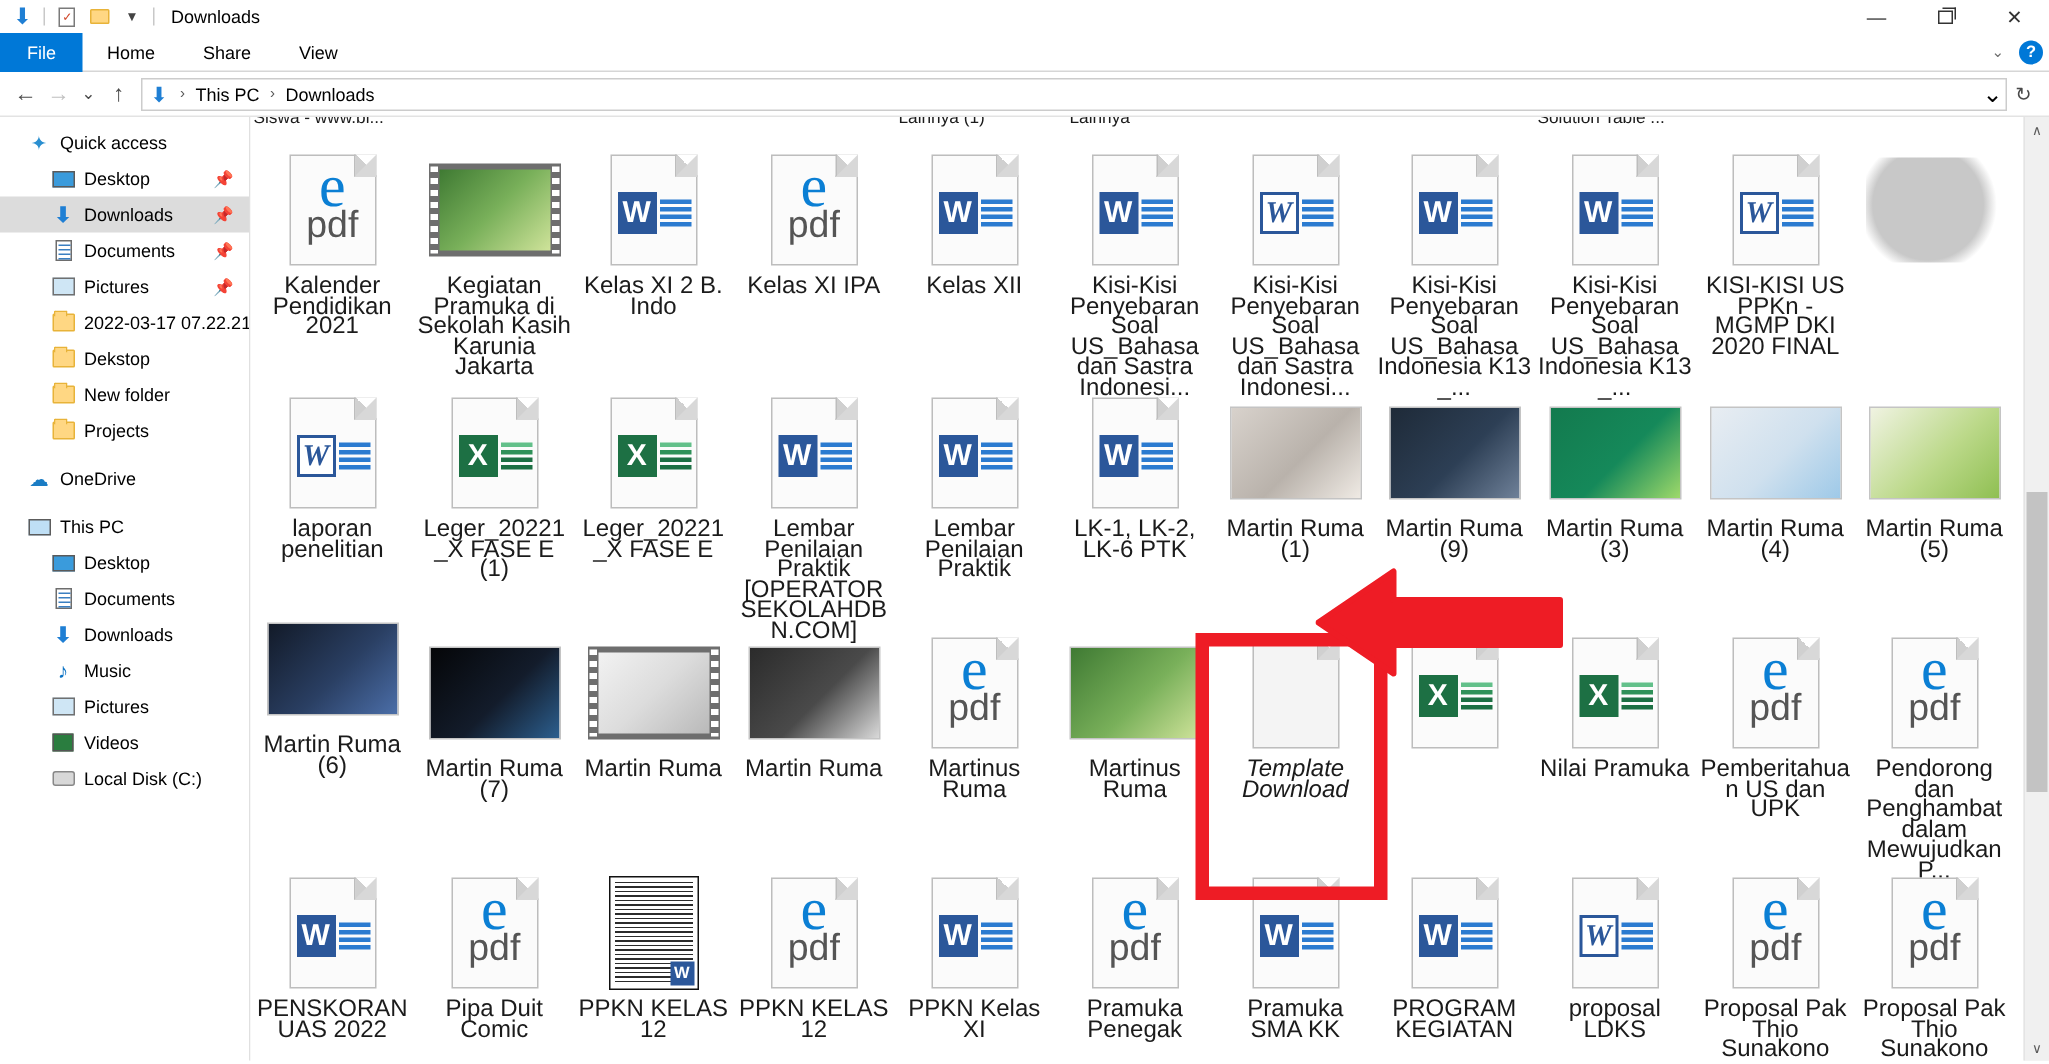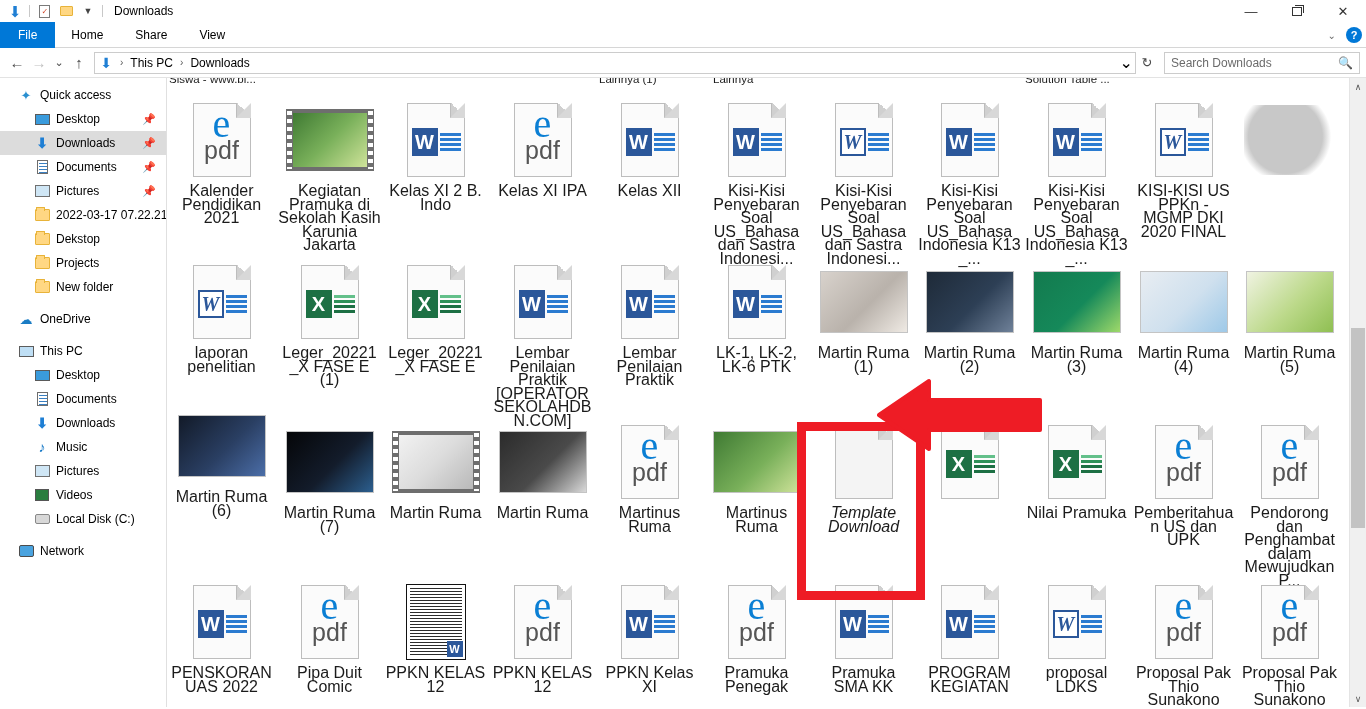--- a/index.html
+++ b/index.html
@@ -260,24 +260,20 @@
       <span style="color:#1f7fd4;font-size:14px;line-height:1;">⬇</span>
     </span>
     <span class="crumb-sep">›</span>
     <span class="crumb">This PC</span>
     <span class="crumb-sep">›</span>
     <span class="crumb">Downloads</span>
     <span class="crumb-right">⌄</span>
   </div>
   <div class="refreshbtn">↻</div>
 
-  <div class="searchbox">
-    <span class="ph">Search Downloads</span>
-    <span class="mag">🔍</span>
-  </div>
 </div>
 
 <div class="content">
 
   <div class="sidebar">
 
     <div class="nav-item lvl0">
       <span class="nav-ic">
           <span class="ic-star">✦</span>
         </span>
@@ -320,28 +316,28 @@
     <div class="nav-item lvl1">
       <span class="nav-ic">
           <span class="ic-folder"></span>
         </span>
       <span>Dekstop</span>
     </div>
     <div class="nav-item lvl1">
       <span class="nav-ic">
           <span class="ic-folder"></span>
         </span>
+      <span>New folder</span>
+    </div>
+    <div class="nav-item lvl1">
+      <span class="nav-ic">
+          <span class="ic-folder"></span>
+        </span>
       <span>Projects</span>
     </div>
-    <div class="nav-item lvl1">
-      <span class="nav-ic">
-          <span class="ic-folder"></span>
-        </span>
-      <span>New folder</span>
-    </div>
 
     <div class="grp-gap"></div>
 
     <div class="nav-item lvl0">
       <span class="nav-ic">
           <span class="ic-cloud">☁</span>
         </span>
       <span>OneDrive</span>
     </div>
 
@@ -391,26 +387,20 @@
     </div>
     <div class="nav-item lvl1">
       <span class="nav-ic">
           <span class="ic-disk"></span>
         </span>
       <span>Local Disk (C:)</span>
     </div>
 
     <div class="grp-gap"></div>
 
-    <div class="nav-item lvl0">
-      <span class="nav-ic">
-          <span class="ic-net"></span>
-        </span>
-      <span>Network</span>
-    </div>
   </div>
 
   <div class="filepane">
     <div class="rowlabels" id="cutlabels">
         <div class="cutlabel" style="left: 2px;">Siswa - www.bl...</div>
         <div class="cutlabel" style="left: 432px;">Lainnya (1)</div>
         <div class="cutlabel" style="left: 546px;">Lainnya</div>
         <div class="cutlabel" style="left: 858px;">Solution Table ...</div>
       </div>
     <div class="grid" id="grid">
@@ -677,21 +667,21 @@
         <div class="item" style="left: 644px; top: 180px;">
           <div class="thumbwrap">
             <div class="photo" style="background:linear-gradient(135deg,#d8d2cc 0%,#b9b2ab 55%,#efeae4 100%);"></div>
           </div>
           <div class="label">Martin Ruma (1)</div>
         </div>
         <div class="item" style="left: 750px; top: 180px;">
           <div class="thumbwrap">
             <div class="photo" style="background:linear-gradient(135deg,#1e2a38 0%,#2d3f55 55%,#6f8199 100%);"></div>
           </div>
-          <div class="label">Martin Ruma (2)</div>
+          <div class="label">Martin Ruma (9)</div>
         </div>
         <div class="item" style="left: 857px; top: 180px;">
           <div class="thumbwrap">
             <div class="photo" style="background:linear-gradient(135deg,#137a4e 0%,#15895a 55%,#9ed96a 100%);"></div>
           </div>
           <div class="label">Martin Ruma (3)</div>
         </div>
         <div class="item" style="left: 964px; top: 180px;">
           <div class="thumbwrap">
             <div class="photo" style="background:linear-gradient(135deg,#e8edf2 0%,#cfe0ee 55%,#9ec9e8 100%);"></div>

